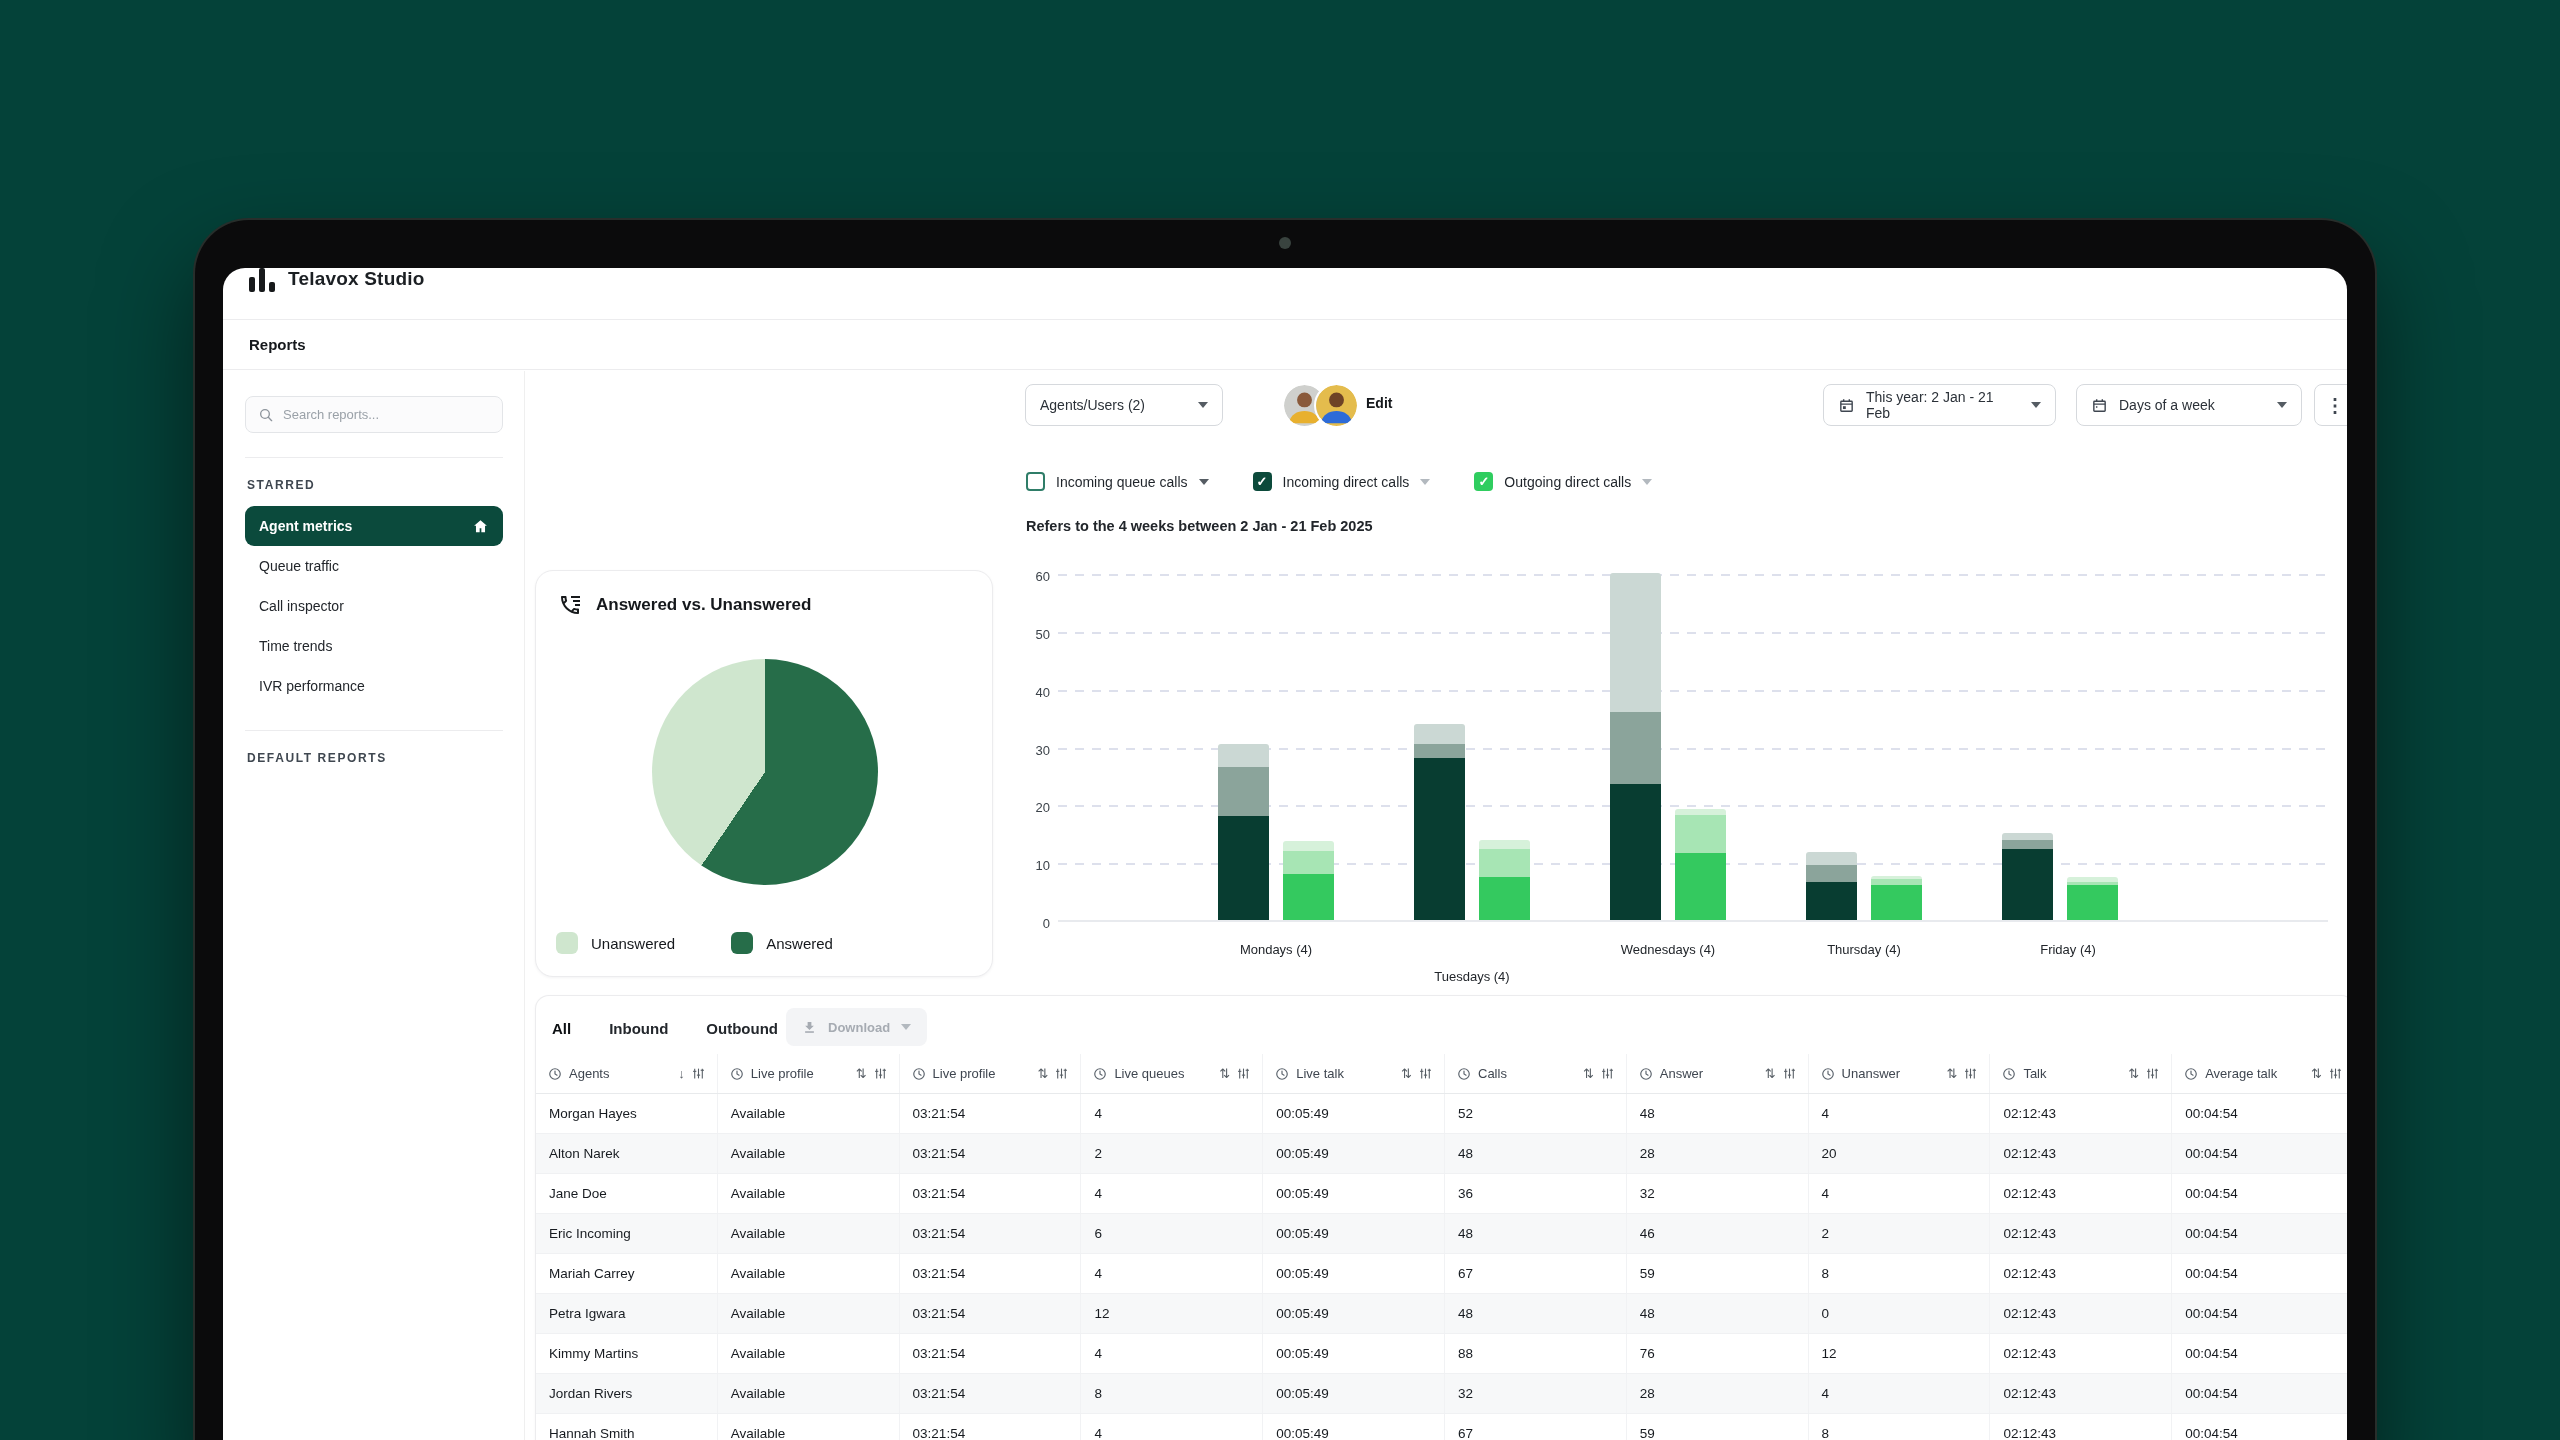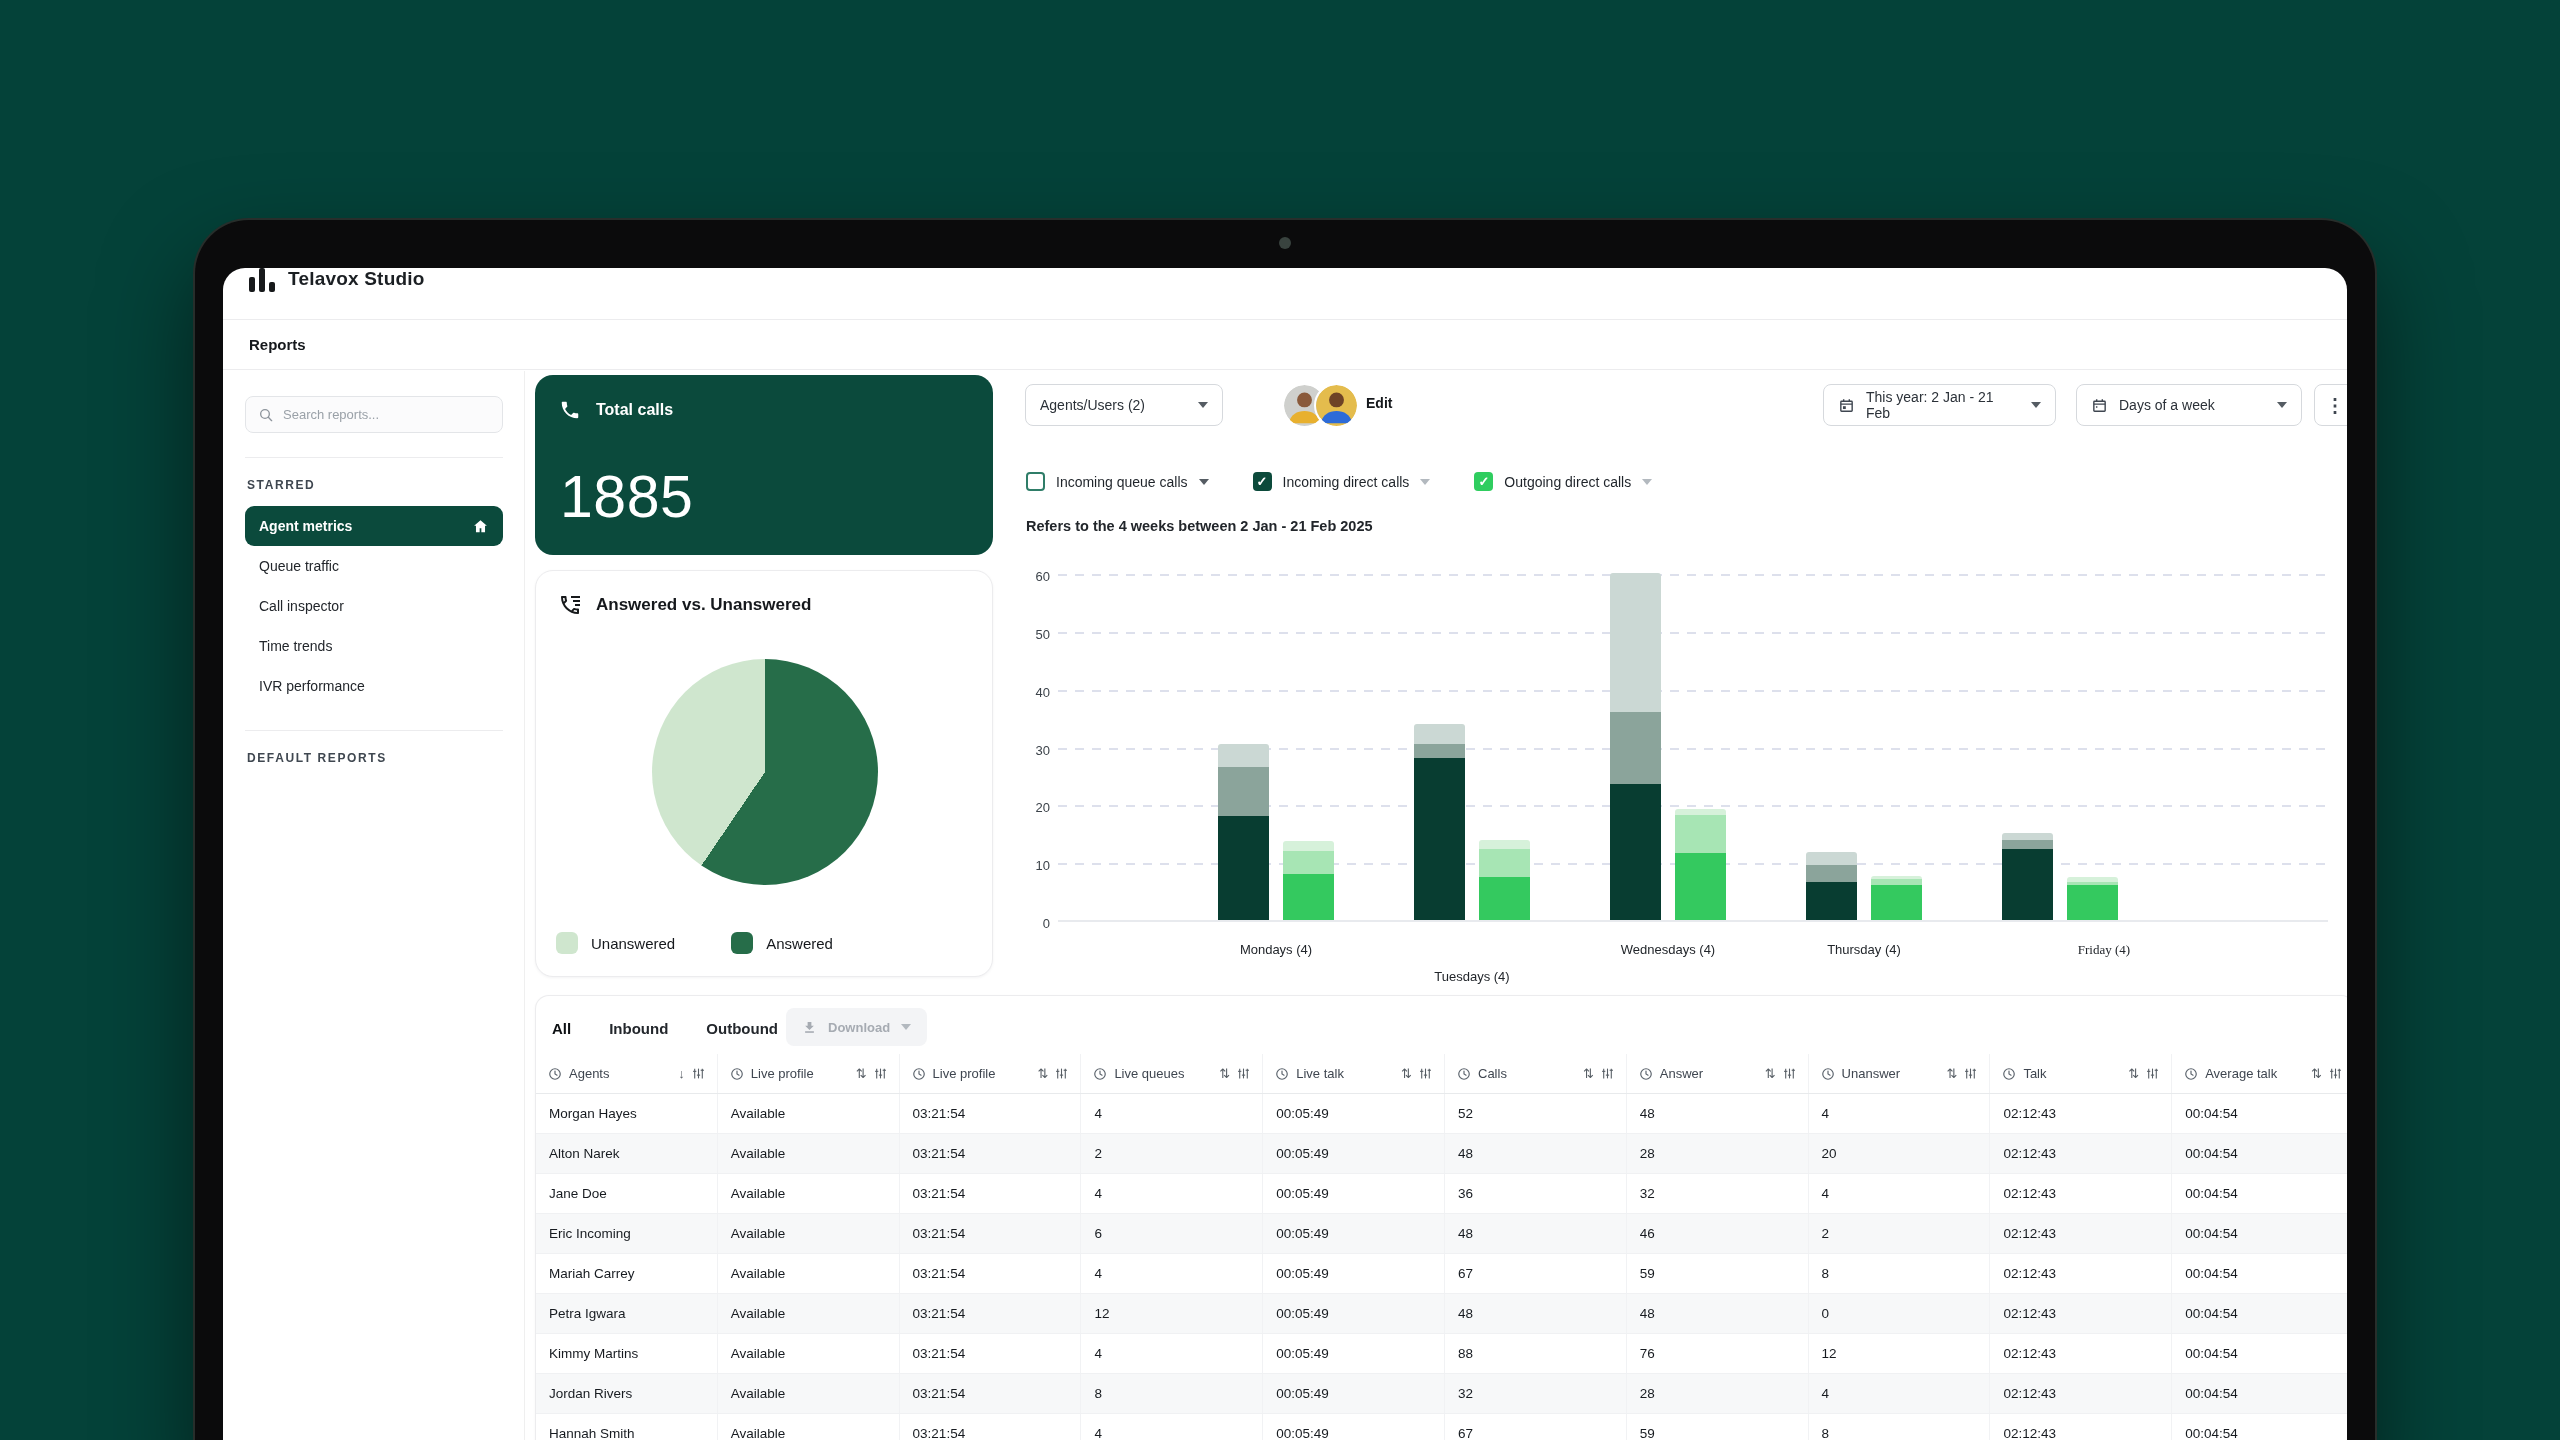--- a/index.html
+++ b/index.html
@@ -159,29 +159,20 @@
             <span>Time trends</span>
           </div>
           <div class="side-item">
             <span>IVR performance</span>
           </div>
           <div class="side-divider"></div>
           <div class="side-label">DEFAULT REPORTS</div>
         </div>
     </aside>
 
-    <section class="card-total">
-      <div class="head">
-        <svg width="22" height="22" viewBox="0 0 24 24">
-            <path fill="#ffffff" d="M6.62 10.79c1.44 2.83 3.76 5.14 6.59 6.59l2.2-2.2c.27-.27.67-.36 1.02-.24 1.12.37 2.33.57 3.57.57.55 0 1 .45 1 1V20c0 .55-.45 1-1 1-9.39 0-17-7.61-17-17 0-.55.45-1 1-1h3.5c.55 0 1 .45 1 1 0 1.25.2 2.45.57 3.57.11.35.03.74-.25 1.02l-2.2 2.2z"></path>
-          </svg>
-        <span>Total calls</span>
-      </div>
-      <div class="big">1885</div>
-    </section>
 
     <section class="card-pie">
       <div class="head">
         <svg width="24" height="24" viewBox="0 0 24 24">
             <path fill="#17191b" d="M6.54 5c.06.89.21 1.76.45 2.59l-1.2 1.2C5.38 7.59 5.12 6.32 5.03 5h1.51m9.86 12.02c.85.24 1.72.39 2.6.45v1.49c-1.32-.09-2.59-.35-3.8-.75l1.2-1.19M7.5 3H4c-.55 0-1 .45-1 1 0 9.39 7.61 17 17 17 .55 0 1-.45 1-1v-3.49c0-.55-.45-1-1-1-1.24 0-2.45-.2-3.57-.57-.35-.12-.75-.03-1.02.24l-2.2 2.2c-2.83-1.45-5.15-3.76-6.59-6.59l2.2-2.2c.27-.27.36-.67.24-1.02C8.7 6.45 8.5 5.25 8.5 4c0-.55-.45-1-1-1z"></path>
             <rect x="13" y="3" width="9" height="2" fill="#17191b"></rect>
             <rect x="15" y="7" width="7" height="2" fill="#17191b"></rect>
             <rect x="17" y="11" width="5" height="2" fill="#17191b"></rect>
           </svg>
         <span>Answered vs. Unanswered</span>
@@ -331,21 +322,21 @@
             <div class="bar" style="left: 944px;">
               <div style="height: 71px; background: rgb(8, 61, 49);"></div>
               <div style="height: 9px; background: rgb(139, 164, 155);"></div>
               <div style="height: 7px; background: rgb(203, 216, 212);"></div>
             </div>
             <div class="bar" style="left: 1009px;">
               <div style="height: 35px; background: rgb(52, 201, 95);"></div>
               <div style="height: 3px; background: rgb(167, 229, 180);"></div>
               <div style="height: 5px; background: rgb(214, 241, 218);"></div>
             </div>
-            <div class="xlabel" style="left: 936px; font-family: Liberation Serif, serif;">Friday (4)</div>
+            <div class="xlabel" style="left: 900px;">Friday (4)</div>
           </div>
       </div>
     </section>
 
     <section class="table-card">
       <div class="tabs" id="tabs">
           <span class="tab active">All</span>
           <span class="tab">Inbound</span>
           <span class="tab">Outbound</span>
         </div>

